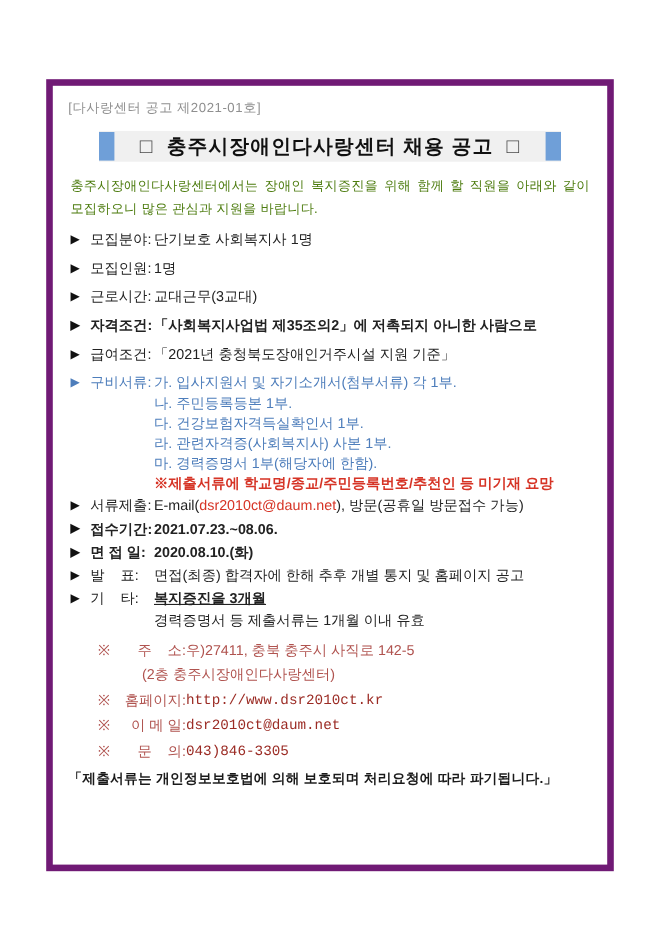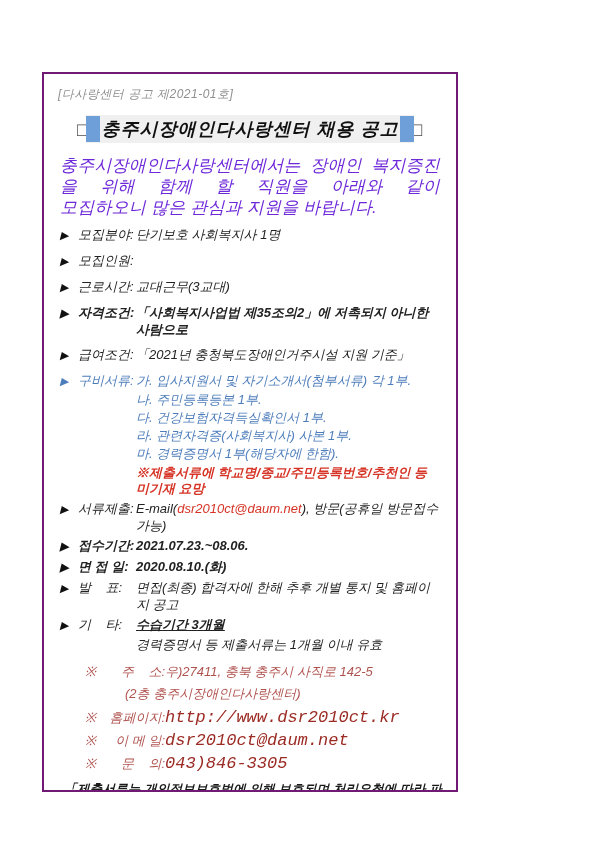--- a/index.html
+++ b/index.html
@@ -1,55 +1,55 @@
 <!DOCTYPE html>
 <html><head>
 <meta charset="utf-8">
 <style>
   html,body{margin:0;padding:0;}
   body{
     width:600px;height:849px;background:#ffffff;position:relative;
     font-family:"Liberation Sans",sans-serif;color:#222;
   }
   .doc{
-    position:absolute;left:42px;top:72px;width:416px;height:720px;
-    border:2px solid #701a75;box-sizing:border-box;padding:6px 14px 0 14px;
-    overflow:hidden;background:#fff;font-style:italic;
+    position:absolute;left:42px;top:72px;width:516px;height:720px;
+    border:6px solid #701a75;box-sizing:border-box;padding:6px 14px 0 14px;
+    overflow:hidden;background:#fff;
   }
   .doc-number{color:#8f8f8f;font-size:12px;letter-spacing:0.5px;margin-top:6px;}
   .title-bar{
     position:relative;background:#f0f0f0;height:28px;margin:12px 28px 0 28px;
     display:flex;align-items:center;justify-content:center;
   }
   .blue-sq{position:absolute;top:1px;width:14px;height:26px;background:#6f9fd8;}
   .blue-sq.left{left:0;} .blue-sq.right{right:0;}
   .title-text{display:flex;align-items:center;gap:12px;font-size:18px;font-weight:bold;letter-spacing:1px;color:#101010;white-space:nowrap;}
   .box-glyph{color:#4a4a4a;font-weight:normal;font-size:19px;line-height:1;}
-  .intro{margin:12px 2px 4px 2px;font-size:17px;line-height:21px;color:#6d28d9;letter-spacing:0.2px;}
+  .intro{margin:12px 2px 4px 2px;font-size:12px;line-height:21px;color:#4d7c0f;letter-spacing:0.2px;}
   .intro .j{text-align:justify;text-align-last:justify;}
   .row{display:flex;align-items:flex-start;font-size:13px;line-height:17px;margin-top:8px;}
   .row.tight{margin-top:3px;}
   .bullet{width:18px;flex-shrink:0;margin-left:2px;font-size:11px;padding-top:1px;color:#111;}
   .label{width:58px;flex-shrink:0;white-space:pre;}
   .value{flex:1;white-space:pre-wrap;}
   .cont{margin-left:78px;font-size:13px;line-height:16px;margin-top:3px;white-space:pre-wrap;}
   .bold{font-weight:bold;}
   .ul{text-decoration:underline;}
   .blue{color:#4d7dbb;}
   .red{color:#d63426;}
   .doc-line{margin-top:2px;}
   .warn{margin-left:78px;margin-top:3px;font-size:13px;line-height:16px;font-weight:bold;color:#d63426;}
   .footer{margin-top:10px;}
   .f-row{display:flex;align-items:flex-start;font-size:13px;line-height:17px;margin-top:6px;color:#b0534f;}
   .f-mark{width:20px;flex-shrink:0;margin-left:27px;}
   .f-label{width:60px;flex-shrink:0;white-space:pre;text-align:right;}
   .f-value{flex:1;white-space:pre-wrap;}
   .f-cont{margin-left:67px;margin-top:5px;font-size:13px;color:#b0534f;}
-  .mono{font-family:"Liberation Mono",monospace;font-size:17px;color:#9b2b24;}
-  .privacy{margin-top:9px;text-align:right;font-size:12.5px;font-weight:bold;color:#1a1a1a;letter-spacing:0.2px;}
+  .mono{font-family:"Liberation Mono",monospace;font-size:13px;color:#9b2b24;}
+  .privacy{margin-top:9px;text-align:left;font-size:12.5px;font-weight:bold;color:#1a1a1a;letter-spacing:0.2px;}
 </style>
 </head>
 <body>
 
 <div class="doc">
 
   <div class="doc-number">[다사랑센터 공고 제2021-01호]</div>
 
   <div class="title-bar">
     <span class="blue-sq left"></span>
@@ -68,20 +68,21 @@
 
   <div class="row">
     <span class="bullet">▶</span>
     <span class="label">모집분야:</span>
     <span class="value">단기보호 사회복지사 1명</span>
   </div>
 
   <div class="row">
     <span class="bullet">▶</span>
     <span class="label">모집인원:</span>
+    <span class="value">1명</span>
   </div>
 
   <div class="row">
     <span class="bullet">▶</span>
     <span class="label">근로시간:</span>
     <span class="value">교대근무(3교대)</span>
   </div>
 
   <div class="row bold">
     <span class="bullet">▶</span>
@@ -126,21 +127,21 @@
 
   <div class="row tight">
     <span class="bullet">▶</span>
     <span class="label">발    표:</span>
     <span class="value">면접(최종) 합격자에 한해 추후 개별 통지 및 홈페이지 공고</span>
   </div>
 
   <div class="row tight">
     <span class="bullet">▶</span>
     <span class="label">기    타:</span>
-    <span class="value bold ul">수습기간 3개월</span>
+    <span class="value bold ul">복지증진을 3개월</span>
   </div>
   <div class="cont">경력증명서 등 제출서류는 1개월 이내 유효</div>
 
   <div class="footer">
 
     <div class="f-row">
       <span class="f-mark">※</span>
       <span class="f-label">주    소:</span>
       <span class="f-value">우)27411, 충북 충주시 사직로 142-5</span>
     </div>

